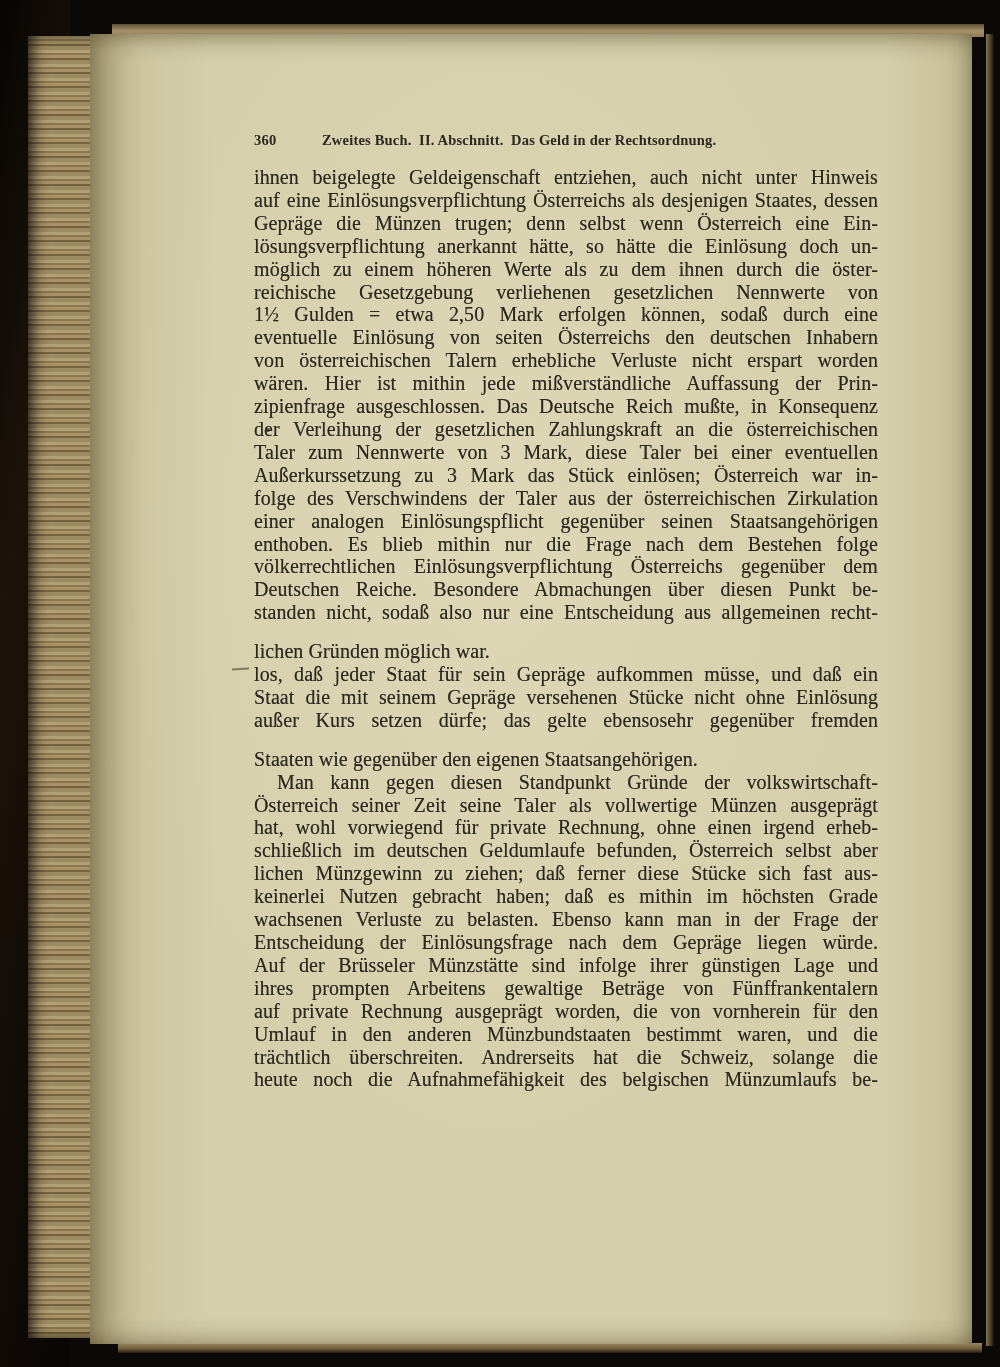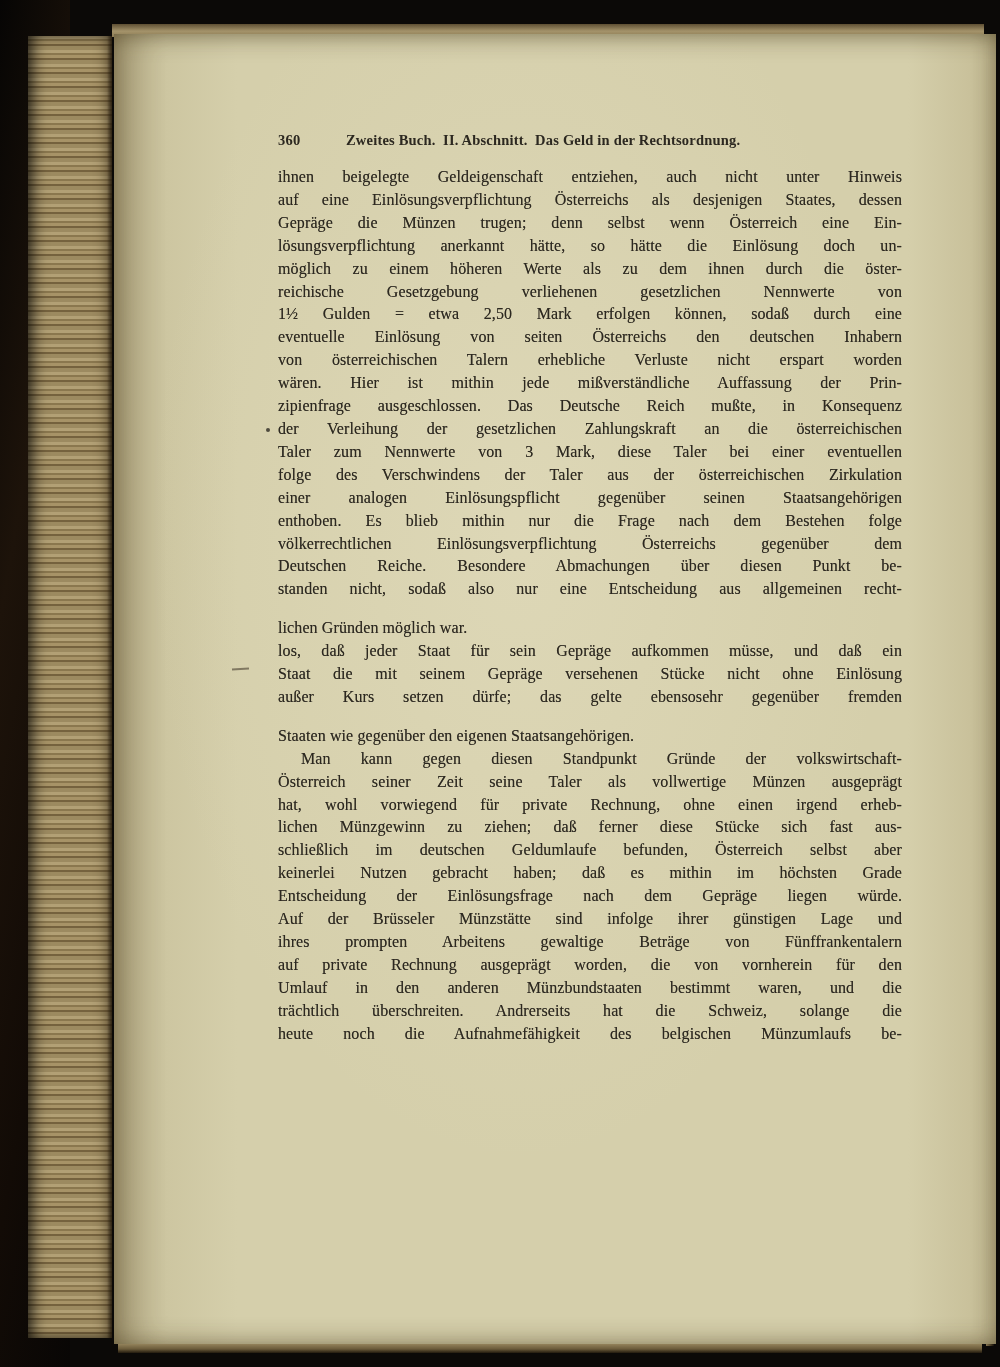--- a/index.html
+++ b/index.html
@@ -54,21 +54,21 @@
   }
   .page-right-edge {
     position: absolute;
     left: 986px; top: 34px;
     width: 8px; height: 1312px;
     background: linear-gradient(to right, #857450, #463a22 60%, #15100a);
   }
   
   .page {
     position: absolute;
-    left: 114px; top: 34px;
+    left: 90px; top: 34px;
     width: 882px; height: 1310px;
     background:
       radial-gradient(ellipse at 46% 38%, rgba(228,222,192,0.55) 0%, rgba(228,222,192,0) 55%),
       linear-gradient(to right, #b7ad87 0%, #cdc6a1 6%, #d5cfab 14%, #d5cfab 90%, #c9c19b 97%, #b9b089 100%),
       #d3cca8;
     box-shadow:
       inset 26px 0 38px -18px rgba(70,55,25,0.45),
       inset 0 14px 24px -14px rgba(70,55,25,0.5),
       inset 0 -14px 24px -14px rgba(70,55,25,0.4),
       inset -10px 0 22px -12px rgba(70,55,25,0.35);
@@ -91,21 +91,21 @@
     font-weight: bold;
     width: 46px;
     margin-right: 22px;
     flex: none;
   }
   .header-title {
     font-weight: 600;
     white-space: nowrap;
   }
   .page-body {
-    font-size: 16px;
+    font-size: 20px;
     line-height: 22.9px;
     letter-spacing: 0.1px;
   }
   .line {
     text-align: justify;
     text-align-last: justify;
     white-space: normal;
     text-shadow: 0 0 0.5px rgba(44,40,32,0.55);
   }
   .line.indent { text-indent: 23px; }
@@ -150,37 +150,39 @@
           <div class="line">lösungsverpflichtung anerkannt hätte, so hätte die Einlösung doch un-</div>
           <div class="line">möglich zu einem höheren Werte als zu dem ihnen durch die öster-</div>
           <div class="line">reichische Gesetzgebung verliehenen gesetzlichen Nennwerte von</div>
           <div class="line">1½ Gulden = etwa 2,50 Mark erfolgen können, sodaß durch eine</div>
           <div class="line">eventuelle Einlösung von seiten Österreichs den deutschen Inhabern</div>
           <div class="line">von österreichischen Talern erhebliche Verluste nicht erspart worden</div>
           <div class="line">wären. Hier ist mithin jede mißverständliche Auffassung der Prin-</div>
           <div class="line">zipienfrage ausgeschlossen. Das Deutsche Reich mußte, in Konsequenz</div>
           <div class="line">der Verleihung der gesetzlichen Zahlungskraft an die österreichischen</div>
           <div class="line">Taler zum Nennwerte von 3 Mark, diese Taler bei einer eventuellen</div>
+          <div class="line">Außerkurssetzung zu 3 Mark das Stück einlösen; Österreich war in-</div>
           <div class="line">folge des Verschwindens der Taler aus der österreichischen Zirkulation</div>
           <div class="line">einer analogen Einlösungspflicht gegenüber seinen Staatsangehörigen</div>
           <div class="line">enthoben. Es blieb mithin nur die Frage nach dem Bestehen folge</div>
           <div class="line">völkerrechtlichen Einlösungsverpflichtung Österreichs gegenüber dem</div>
           <div class="line">Deutschen Reiche. Besondere Abmachungen über diesen Punkt be-</div>
           <div class="line">standen nicht, sodaß also nur eine Entscheidung aus allgemeinen recht-</div>
           <div class="line flush">lichen Gründen möglich war.</div>
           <div class="line">los, daß jeder Staat für sein Gepräge aufkommen müsse, und daß ein</div>
           <div class="line">Staat die mit seinem Gepräge versehenen Stücke nicht ohne Einlösung</div>
           <div class="line">außer Kurs setzen dürfe; das gelte ebensosehr gegenüber fremden</div>
           <div class="line flush">Staaten wie gegenüber den eigenen Staatsangehörigen.</div>
           <div class="line indent">Man kann gegen diesen Standpunkt Gründe der volkswirtschaft-</div>
           <div class="line">Österreich seiner Zeit seine Taler als vollwertige Münzen ausgeprägt</div>
           <div class="line">hat, wohl vorwiegend für private Rechnung, ohne einen irgend erheb-</div>
+          <div class="line">schließlich im deutschen Geldumlaufe befunden, Österreich selbst aber</div>
           <div class="line">lichen Münzgewinn zu ziehen; daß ferner diese Stücke sich fast aus-</div>
-          <div class="line">schließlich im deutschen Geldumlaufe befunden, Österreich selbst aber</div>
           <div class="line">keinerlei Nutzen gebracht haben; daß es mithin im höchsten Grade</div>
+          <div class="line">wachsenen Verluste zu belasten. Ebenso kann man in der Frage der</div>
           <div class="line">Entscheidung der Einlösungsfrage nach dem Gepräge liegen würde.</div>
           <div class="line">Auf der Brüsseler Münzstätte sind infolge ihrer günstigen Lage und</div>
           <div class="line">ihres prompten Arbeitens gewaltige Beträge von Fünffrankentalern</div>
           <div class="line">auf private Rechnung ausgeprägt worden, die von vornherein für den</div>
           <div class="line">Umlauf in den anderen Münzbundstaaten bestimmt waren, und die</div>
           <div class="line">trächtlich überschreiten.  Andrerseits hat die Schweiz, solange die</div>
           <div class="line">heute noch die Aufnahmefähigkeit des belgischen Münzumlaufs be-</div>
         </div>
     </div>
   </div>

